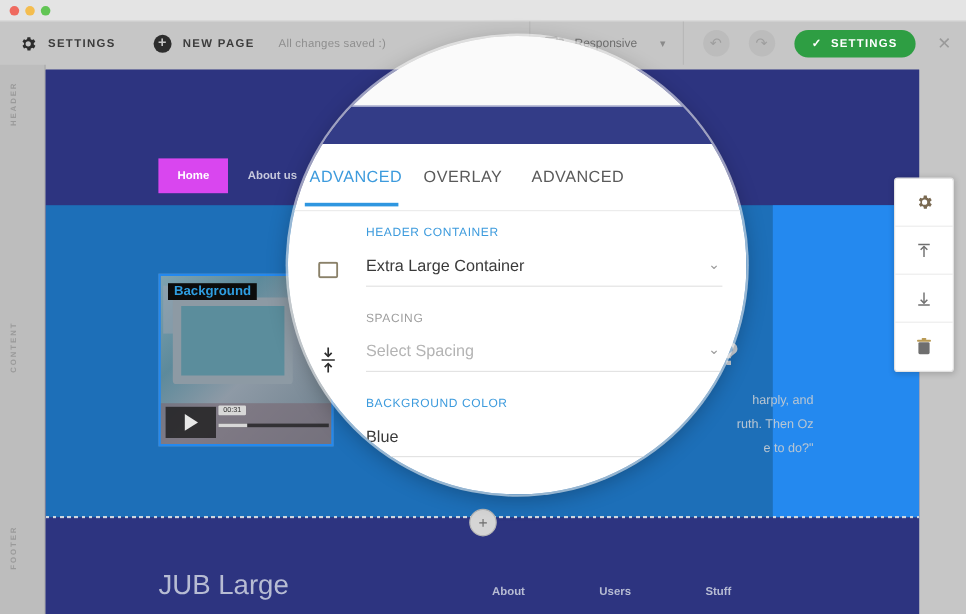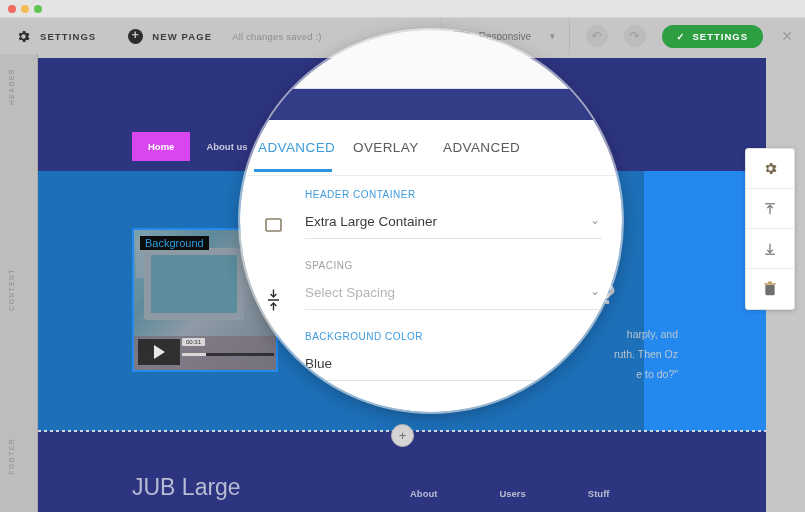--- a/index.html
+++ b/index.html
@@ -91,21 +91,21 @@
     border:2px solid #2489ef; overflow:hidden; background:#6d8793;
   }
   .v-bg{position:absolute;inset:0;background:
       linear-gradient(135deg,#7fa3b0 0%,#5d8a9b 30%,#8e9aa6 55%,#6c7f8c 100%);}
   .v-mon{position:absolute;left:10px;top:18px;width:100px;height:72px;background:#5b8d9c;
     border:7px solid #8d9aa4;border-radius:3px;}
   .v-panel{position:absolute;left:2px;top:8px;width:40px;height:40px;background:#9aa3ae;opacity:.55;}
   .v-strip{position:absolute;left:0;bottom:0;width:146px;height:34px;background:#7a6a74;opacity:.65;}
   .v-label{
     position:absolute;left:6px;top:6px;background:#0c0c0c;color:#2f9de0;
-    font-size:11px;font-weight:normal;padding:1px 5px;
+    font-size:11px;font-weight:bold;padding:1px 5px;
   }
   .v-play{
     position:absolute;left:4px;bottom:5px;width:42px;height:26px;background:rgba(25,25,25,.78);
     display:flex;align-items:center;justify-content:center;
   }
   .v-tri{width:0;height:0;border-left:11px solid #e8e8e8;border-top:7px solid transparent;border-bottom:7px solid transparent;}
   .v-time{
     position:absolute;left:48px;bottom:24px;background:#d8d8d8;color:#333;
     font-size:6px;padding:1px 4px;border-radius:1px;
   }

